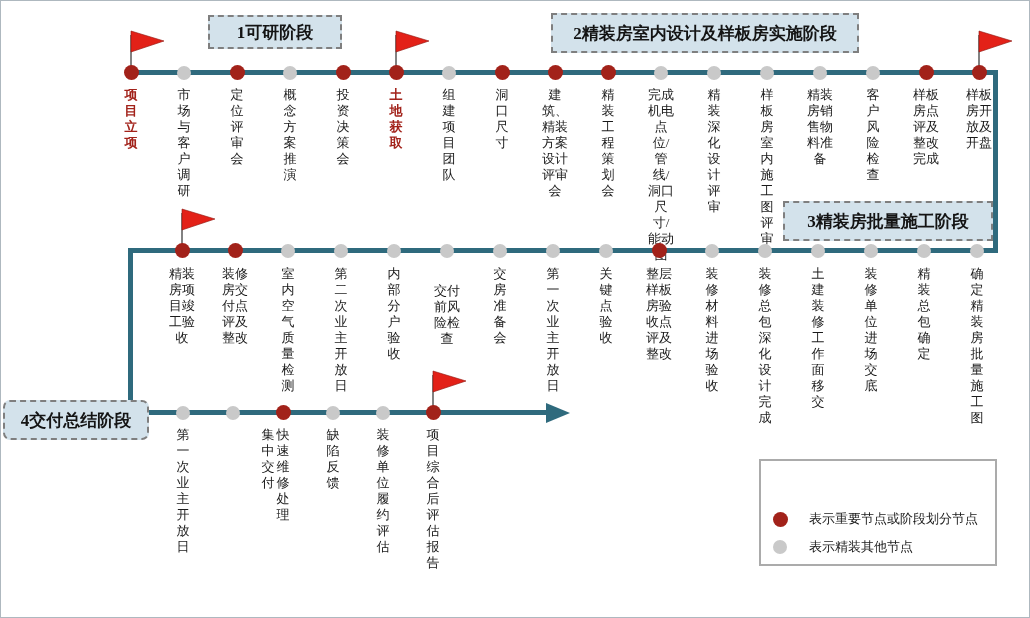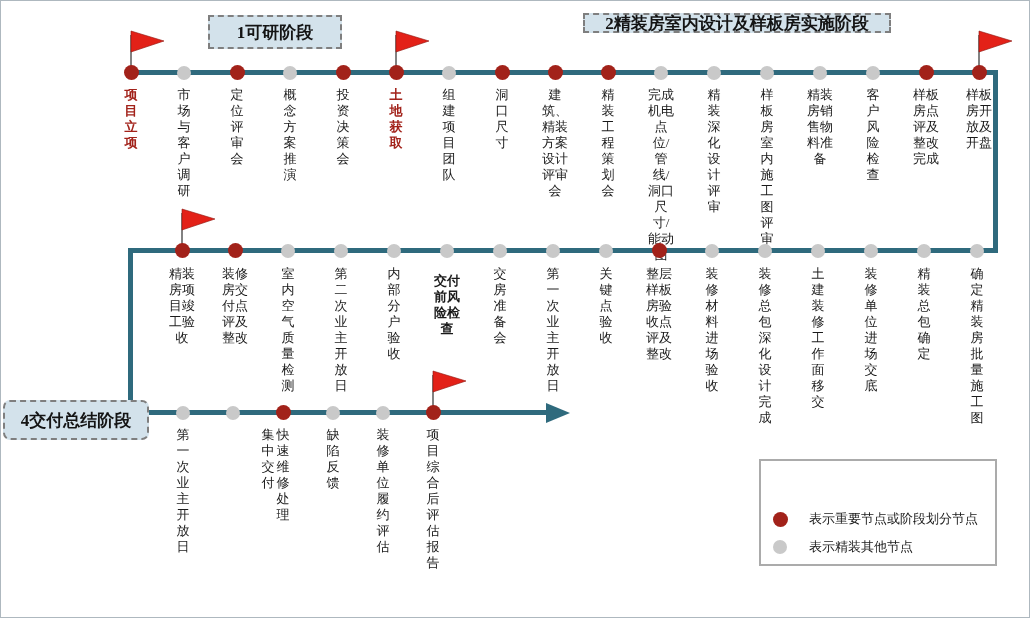--- a/index.html
+++ b/index.html
@@ -45,22 +45,25 @@
   <div class="hline" style="left:127px;top:69px;width:870px;"></div>
   <div class="vline" style="left:992px;top:69px;height:183px;"></div>
   <div class="hline" style="left:127px;top:247px;width:870px;"></div>
   <div class="vline" style="left:127px;top:247px;height:152px;"></div>
   <div class="hline" style="left:147px;top:409px;width:400px;"></div>
   <div class="arrowhead" style="left:545px;top:402px;"></div>
 
   <div class="phase-box" style="left:207px;top:14px;width:134px;height:34px;">
     <span>1可研阶段</span>
   </div>
-  <div class="phase-box" style="left:550px;top:12px;width:308px;height:20px;margin-left:32px;">
+  <div class="phase-box" style="left:550px;top:12px;width:308px;height:40px;">
     <span>2精装房室内设计及样板房实施阶段</span>
+  </div>
+  <div class="phase-box" style="left:782px;top:200px;width:210px;height:40px;">
+    <span>3精装房批量施工阶段</span>
   </div>
   <div class="phase-box" style="left:2px;top:399px;width:146px;height:40px;border-radius:7px;">
     <span>4交付总结阶段</span>
   </div>
 
   <div id="nodes-root">
       <svg class="flag" viewBox="0 0 40 46" style="left: 127px; top: 27.5px;">
         <line x1="3" y1="6" x2="3" y2="46" stroke="#595959" stroke-width="1.5"></line>
         <polygon points="3,2 36,12 3,23" fill="#e32118" stroke="#8d160f" stroke-width="0.6"></polygon>
       </svg>
@@ -114,21 +117,21 @@
       <div class="nlabel" style="width: 28px; left: 167px; top: 265px;">精装房项目竣工验收</div>
       <div class="node red" style="left: 226.5px; top: 242px;"></div>
       <div class="nlabel" style="width: 28px; left: 220px; top: 265px;">装修房交付点评及整改</div>
       <div class="node gray" style="left: 280px; top: 242.5px;"></div>
       <div class="nlabel" style="width: 15px; left: 279.5px; top: 265px;">室内空气质量检测</div>
       <div class="node gray" style="left: 333px; top: 242.5px;"></div>
       <div class="nlabel" style="width: 15px; left: 332.5px; top: 265px;">第二次业主开放日</div>
       <div class="node gray" style="left: 386px; top: 242.5px;"></div>
       <div class="nlabel" style="width: 15px; left: 385.5px; top: 265px;">内部分户验收</div>
       <div class="node gray" style="left: 439px; top: 242.5px;"></div>
-      <div class="nlabel" style="width: 28px; left: 432px; top: 272px; font-weight: bold;">交付前风险检查</div>
+      <div class="nlabel" style="width: 28px; left: 432px; top: 282px;">交付前风险检查</div>
       <div class="node gray" style="left: 492px; top: 242.5px;"></div>
       <div class="nlabel" style="width: 15px; left: 491.5px; top: 265px;">交房准备会</div>
       <div class="node gray" style="left: 545px; top: 242.5px;"></div>
       <div class="nlabel" style="width: 15px; left: 544.5px; top: 265px;">第一次业主开放日</div>
       <div class="node gray" style="left: 598px; top: 242.5px;"></div>
       <div class="nlabel" style="width: 15px; left: 597.5px; top: 265px;">关键点验收</div>
       <div class="node red" style="left: 650.5px; top: 242px;"></div>
       <div class="nlabel" style="width: 28px; left: 644px; top: 265px;">整层样板房验收点评及整改</div>
       <div class="node gray" style="left: 704px; top: 242.5px;"></div>
       <div class="nlabel" style="width: 15px; left: 703.5px; top: 265px;">装修材料进场验收</div>

